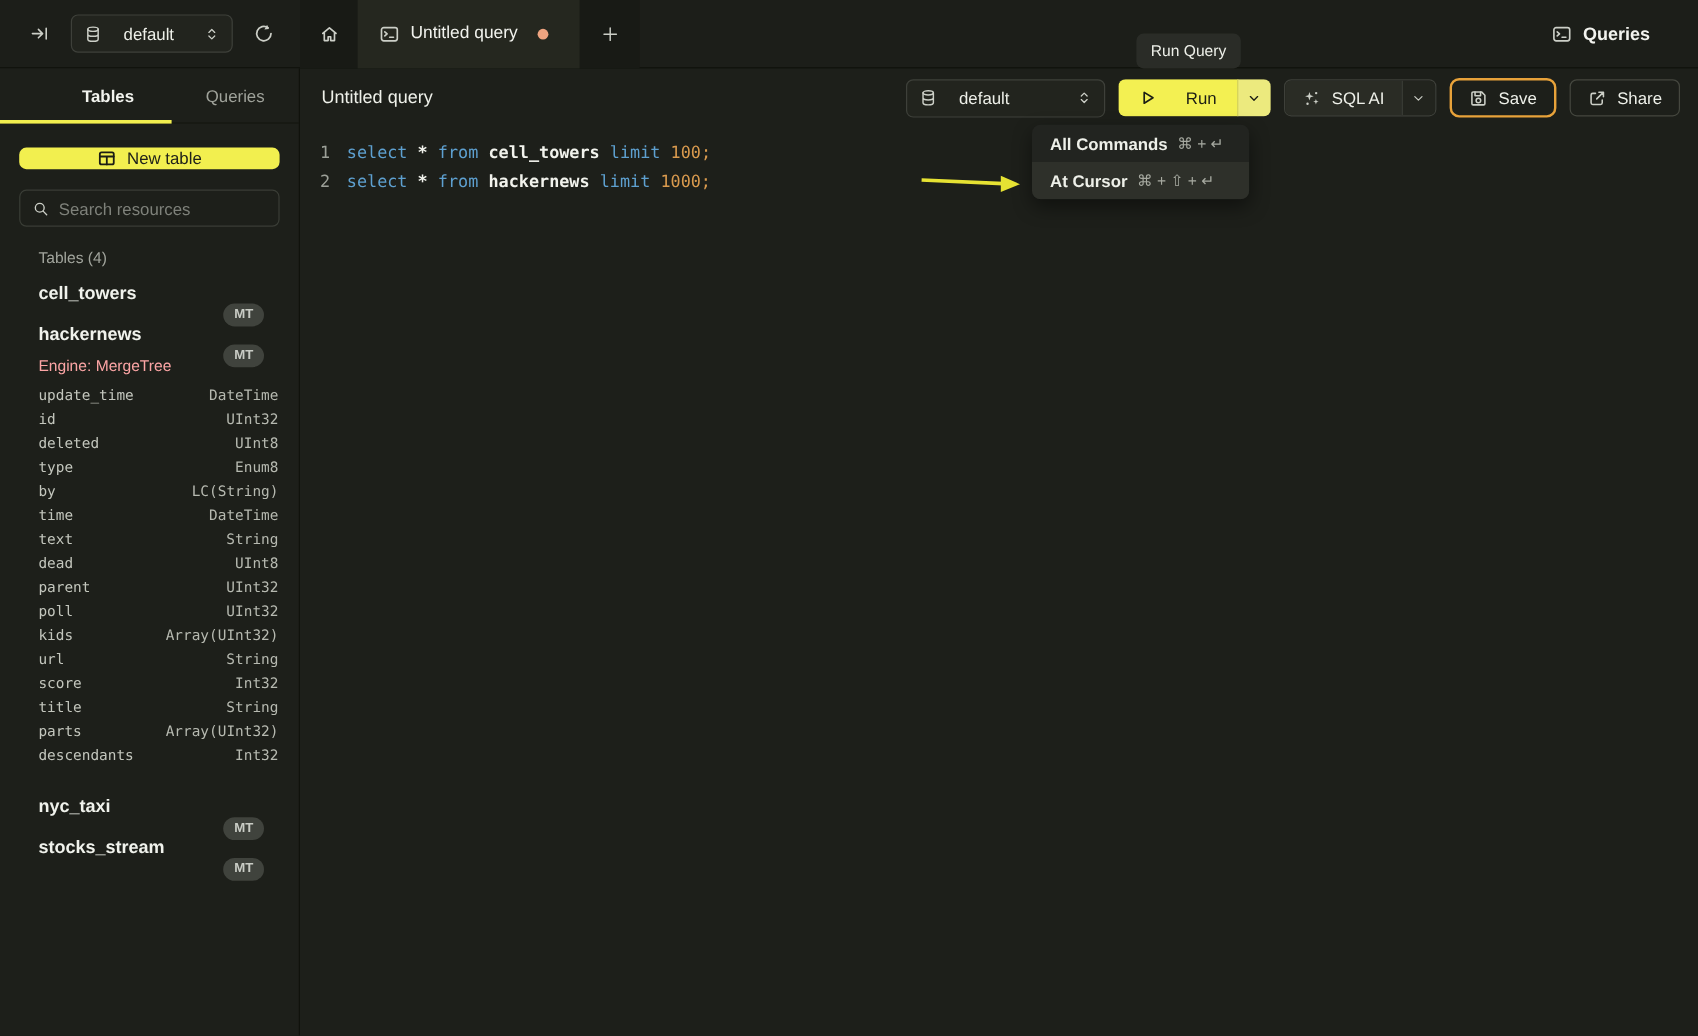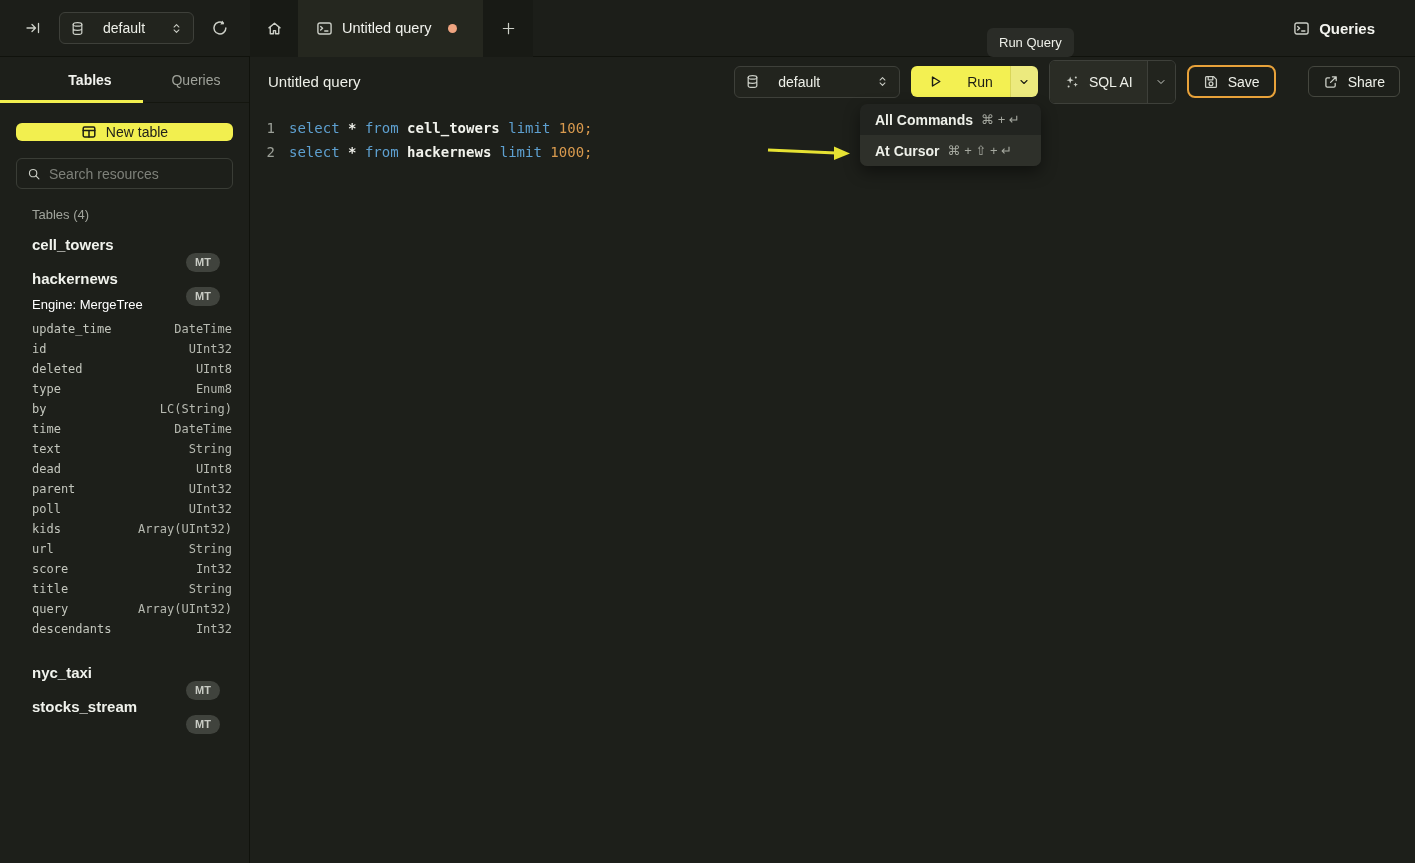--- a/index.html
+++ b/index.html
@@ -76,21 +76,21 @@
 
   .table-row {
     height:34px; display:flex; align-items:center; justify-content:space-between;
     padding:0 29px 0 32px; cursor:pointer;
   }
   .table-row .tname { font-size:15px; font-weight:600; color:#f0f2ec; }
   .badge {
     background:#40433d; color:#c9ccc5; font-size:11px; font-weight:600;
     border-radius:11px; padding:4px 9px; line-height:1;margin-top:36px;
   }
-  .engine-row { height:18px; padding-left:32px; font-size:13px; color:#ffffff; display:flex; align-items:center; }
+  .engine-row { height:18px; padding-left:32px; font-size:13px; color:#fca5a5; display:flex; align-items:center; }
   .cols { margin-top:6px; margin-bottom:16px; }
   .col-row {
     height:20px; display:flex; align-items:center; justify-content:space-between;
     padding:0 17px 0 32px; font-family:"DejaVu Sans Mono", monospace; font-size:12px;
   }
   .col-row .cname { color:#c3c6bd; }
   .col-row .ctype { color:#b6b9b0; }
 
   
   .main-toolbar {
@@ -100,47 +100,47 @@
   .page-title { font-size:15px; color:#eef0e9; }
   .tool-group { margin-left:auto; display:flex; align-items:center; gap:11px; }
   .tool-group .db-select { width:166px; }
 
   .run-btn { height:31px; border-radius:6px; overflow:hidden; display:flex; cursor:pointer; }
   .run-main { background:#f3f052; color:#1c1e15; display:flex; align-items:center; gap:24px;
     padding:0 17px; font-size:14px; font-weight:500; }
   .run-chevron { width:28px; background:#ecea7e; display:flex; align-items:center; justify-content:center;
     border-left:1px solid #d9d658; }
 
-  .sqlai-btn { height:44px; border:1px solid #3e403a; border-radius:6px; overflow:hidden; display:flex; cursor:pointer; }
+  .sqlai-btn { height:31px; border:1px solid #3e403a; border-radius:6px; overflow:hidden; display:flex; cursor:pointer; }
   .sqlai-main { background:#2a2c25; display:flex; align-items:center; gap:9px; padding:0 14px;
     font-size:14px; color:#eef0e9; }
   .sqlai-chevron { width:28px; background:#22241e; border-left:1px solid #3e403a;
     display:flex; align-items:center; justify-content:center; }
 
   .save-btn { height:33px; border:2px solid #e8a23a; border-radius:8px; display:flex; align-items:center;
     gap:9px; padding:0 14px; font-size:14px; color:#eef0e9; cursor:pointer; background:transparent; }
   .share-btn { height:31px; border:1px solid #45473f; border-radius:6px; display:flex; align-items:center;
-    gap:9px; padding:0 14px; font-size:14px; color:#eef0e9; cursor:pointer;margin-left:21px; }
+    gap:9px; padding:0 14px; font-size:14px; color:#eef0e9; cursor:pointer; }
 
   
   .editor { position:absolute; left:250px; top:106px; width:1165px; height:757px; padding-top:10px; }
   .code-line { display:flex; height:24px; line-height:24px;
     font-family:"DejaVu Sans Mono", monospace; font-size:14px; white-space:pre; }
   .code-line .ln { width:25px; text-align:right; color:#9ca098; flex:none; }
   .code-line .code { padding-left:14px; }
   .tk-kw { color:#5ea0d0; }
   .tk-id { color:#f1f2ec; font-weight:bold; }
   .tk-num { color:#d99a4e; }
   .tk-pl { color:#f1f2ec; }
 
   
   .tooltip {
     position:absolute; left:947px; top:28px; height:29px; padding:0 12px;
     background:#2a2c27; border-radius:6px; display:flex; align-items:center;
-    font-size:13px; color:#eef0e9; z-index:30;margin-left:40px;
+    font-size:13px; color:#eef0e9; z-index:30;
   }
   .run-menu {
     position:absolute; left:860px; top:104px; width:181px; background:#222420;
     border-radius:7px; overflow:hidden; box-shadow:0 6px 16px rgba(0,0,0,.45); z-index:40;
   }
   .menu-item { height:31px; display:flex; align-items:center; padding:0 15px; cursor:pointer; }
   .menu-item.hl { background:#2e302a; }
   .menu-item .mlabel { font-size:14px; font-weight:600; color:#eef0e9; }
   .menu-item .mshort { font-size:13px; color:#a6a9a0; margin-left:8px; white-space:nowrap; }
 
@@ -307,21 +307,21 @@
         </div>
         <div class="col-row">
           <span class="cname">score</span>
           <span class="ctype">Int32</span>
         </div>
         <div class="col-row">
           <span class="cname">title</span>
           <span class="ctype">String</span>
         </div>
         <div class="col-row">
-          <span class="cname">query</span>
+          <span class="cname">parts</span>
           <span class="ctype">Array(UInt32)</span>
         </div>
         <div class="col-row">
           <span class="cname">descendants</span>
           <span class="ctype">Int32</span>
         </div>
       </div>
       <div class="table-row">
         <span class="tname">nyc_taxi</span>
         <span class="badge">MT</span>

